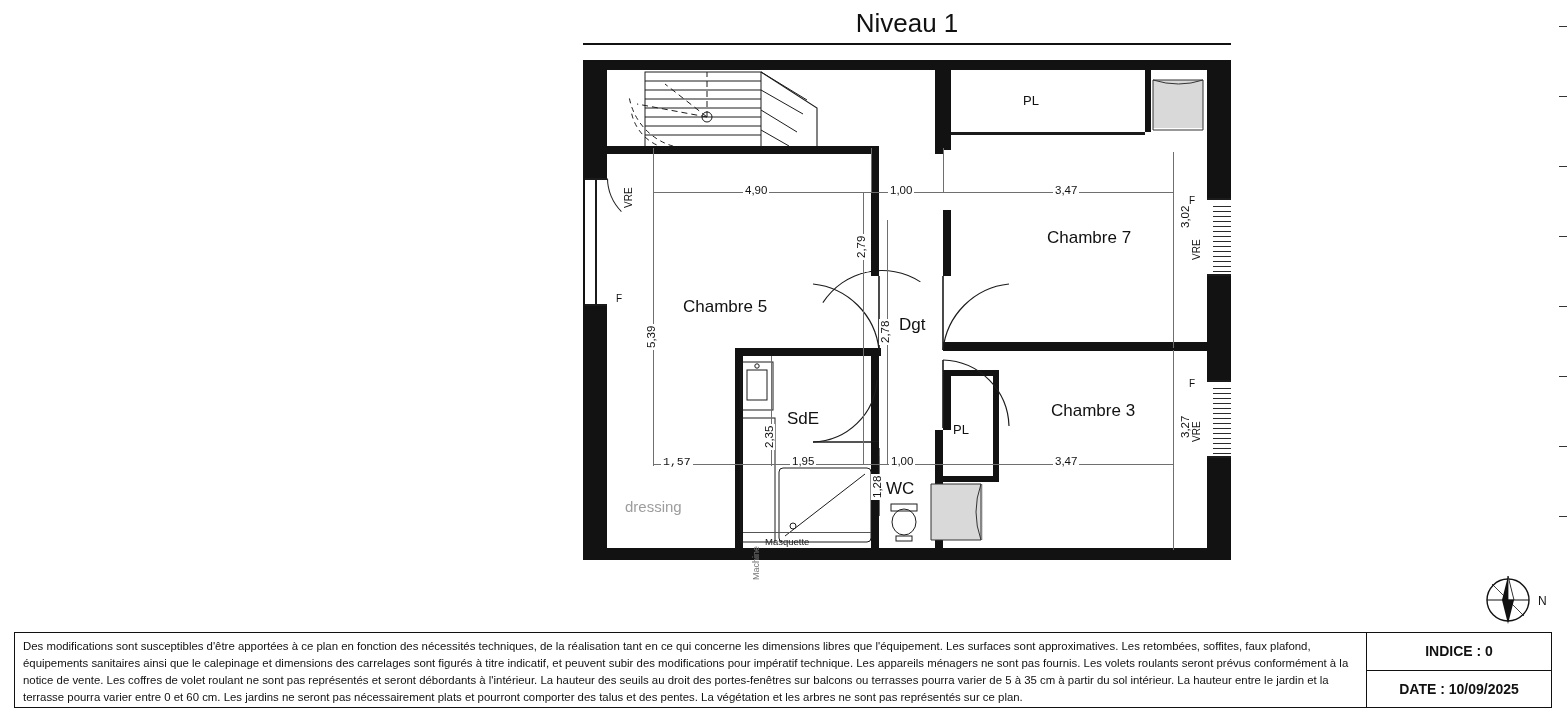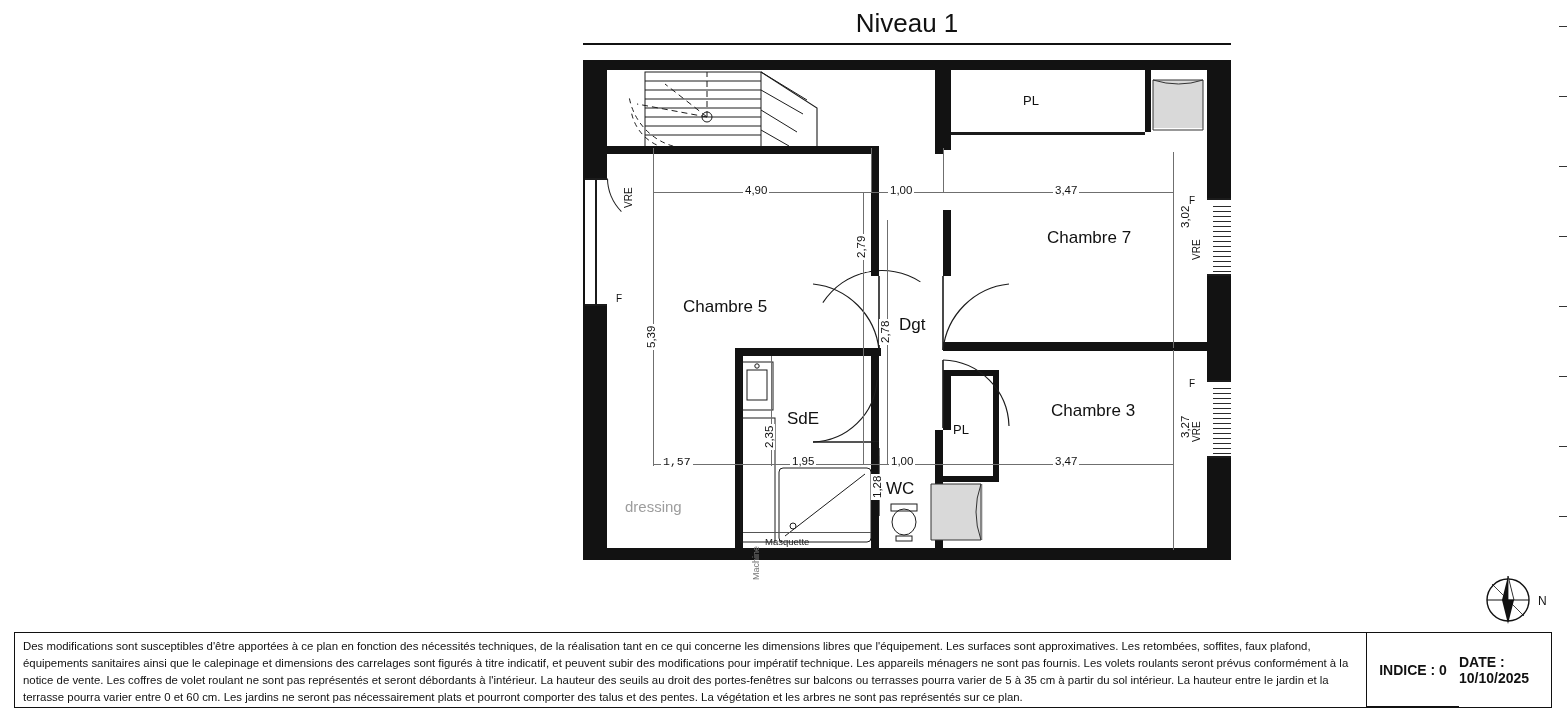--- a/index.html
+++ b/index.html
@@ -156,21 +156,21 @@
     font-size: 11.4px;
     line-height: 1.48;
     color: #111;
     box-sizing: border-box;
   }
   .footer-right {
     width: 185px;
     border-left: 1.5px solid #111;
     box-sizing: border-box;
     display: flex;
-    flex-direction: row;
+    flex-direction: column;
   }
   .footer-cell {
     flex: 1;
     display: flex;
     align-items: center;
     justify-content: center;
     font-size: 14px;
     font-weight: bold;
     color: #111;
   }
@@ -387,15 +387,15 @@
     <line x1="9" y1="30" x2="51" y2="30" stroke="#111" stroke-width="1"></line>
     <line x1="14" y1="14" x2="46" y2="46" stroke="#111" stroke-width="0.8"></line>
     <text x="60" y="35" font-family="Liberation Sans, sans-serif" font-size="12" fill="#111">N</text>
   </svg>
 </div>
 
 <div class="footer">
   <div class="footer-text">Des modifications sont susceptibles d'être apportées à ce plan en fonction des nécessités techniques, de la réalisation tant en ce qui concerne les dimensions libres que l'équipement. Les surfaces sont approximatives. Les retombées, soffites, faux plafond, équipements sanitaires ainsi que le calepinage et dimensions des carrelages sont figurés à titre indicatif, et peuvent subir des modifications pour impératif technique. Les appareils ménagers ne sont pas fournis. Les volets roulants seront prévus conformément à la notice de vente. Les coffres de volet roulant ne sont pas représentés et seront débordants à l'intérieur. La hauteur des seuils au droit des portes-fenêtres sur balcons ou terrasses pourra varier de 5 à 35 cm à partir du sol intérieur. La hauteur entre le jardin et la terrasse pourra varier entre 0 et 60 cm. Les jardins ne seront pas nécessairement plats et pourront comporter des talus et des pentes. La végétation et les arbres ne sont pas représentés sur ce plan.</div>
   <div class="footer-right">
     <div class="footer-cell top">INDICE : 0</div>
-    <div class="footer-cell">DATE : 10/10/2025</div>
+    <div class="footer-cell">DATE : 10/09/2025</div>
   </div>
 </div>
 
 </body></html>

